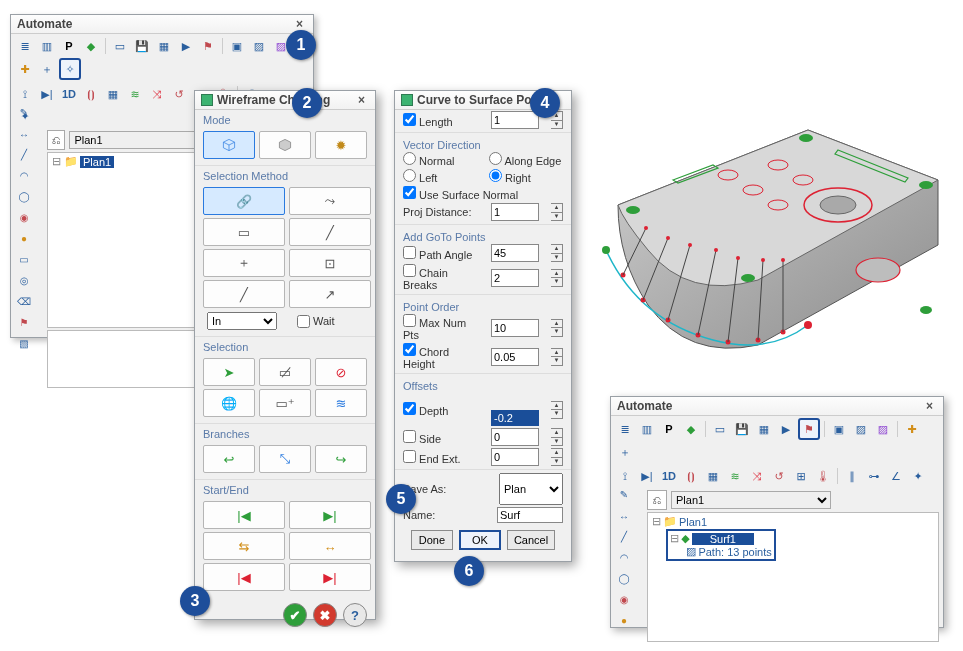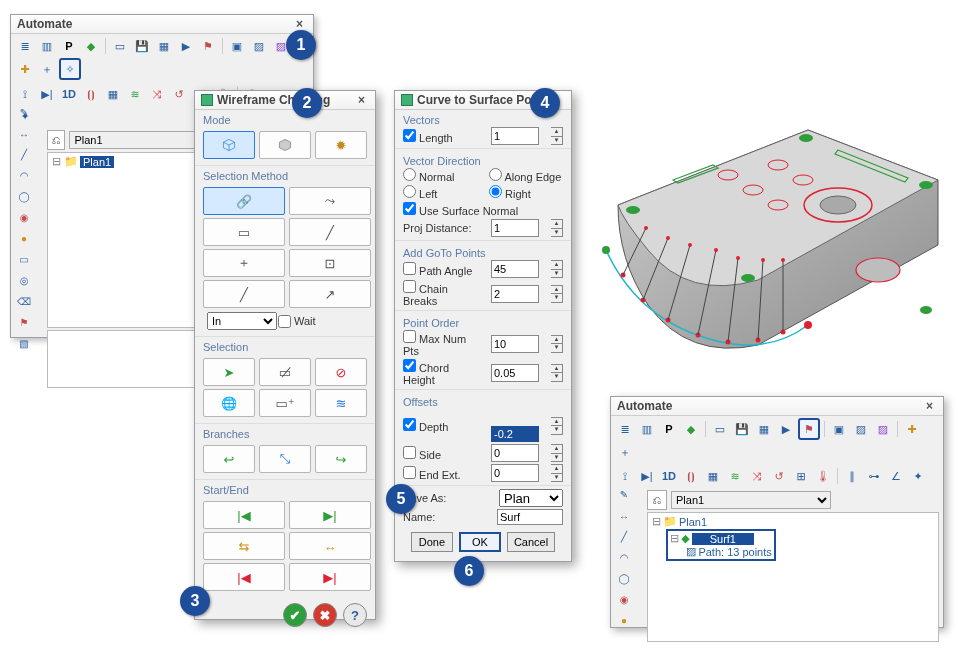--- a/index.html
+++ b/index.html
@@ -215,21 +215,21 @@
   }
   .std-btn {
     min-width:42px;height:20px;
     background:#e9e9e9;border:1px solid #8a8a8a;
     font-size:11px;cursor:pointer;
   }
   .std-btn.hl2 {
     border:2px solid #1e4e9a;
     background:#eef3fb;
   }
-  select.small-sel { width:64px; font-size:13px;height:18px;}
+  select.small-sel { width:64px; font-size:11px;height:32px;}
   input.txt { width:60px;font-size:11px;height:14px;border:1px solid #888;padding:0 2px;}
   input.txt.hl3 { background:#1a4e99; color:#fff; border-color:#1a4e99;}
 
   
   #automate-right {
     left: 610px; top: 396px; width: 332px; height: 230px;
     box-shadow: 3px 3px 8px rgba(0,0,0,0.3);
   }
   #automate-right .tree2 {
     background:#fff;
@@ -439,21 +439,21 @@
       <div class="square-btn half">╱</div>
     </div>
     <div class="btn-row">
       <div class="square-btn half">＋</div>
       <div class="square-btn half">⊡</div>
     </div>
     <div class="btn-row">
       <div class="square-btn half">╱</div>
       <div class="square-btn half">↗</div>
     </div>
-    <div class="radio-row" style="gap:1px">
+    <div class="radio-row" style="gap:20px">
       <select class="thin-select"><option>In</option></select>
       <label>
           <input type="checkbox" style=""> 
           <span>Wait</span>
         </label>
     </div>
   </div>
 
   <div class="group-label">Selection</div>
   <div class="group-body">
@@ -500,21 +500,20 @@
     <div class="round-btn help">?</div>
   </div>
 </div>
 
 <div id="curve-panel" class="panel">
   <div class="title-bar">
     <span style="width:10px;height:10px;background:#3CB371;border:1px solid #2e7a52;margin-right:4px"></span>
     <span>Curve to Surface Points</span>
   </div>
 
-  <div class="section-head">Vectors</div>
   <div class="form-row">
     <label class="lbl"><input type="checkbox" checked="" style=""> <span>Length</span></label>
     <input class="num-input" value="1" style="">
     <div class="spinner">
         <div>▲</div>
         <div>▼</div>
       </div>
   </div>
   <div class="hr"></div>
 

